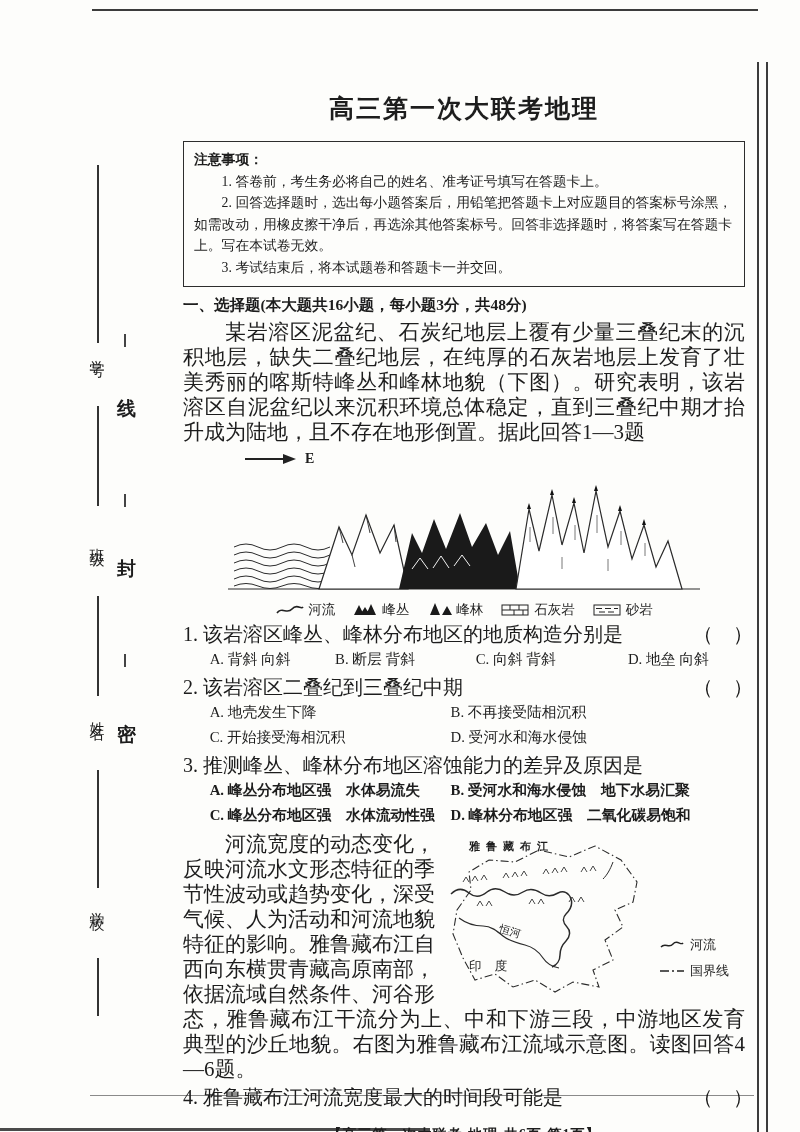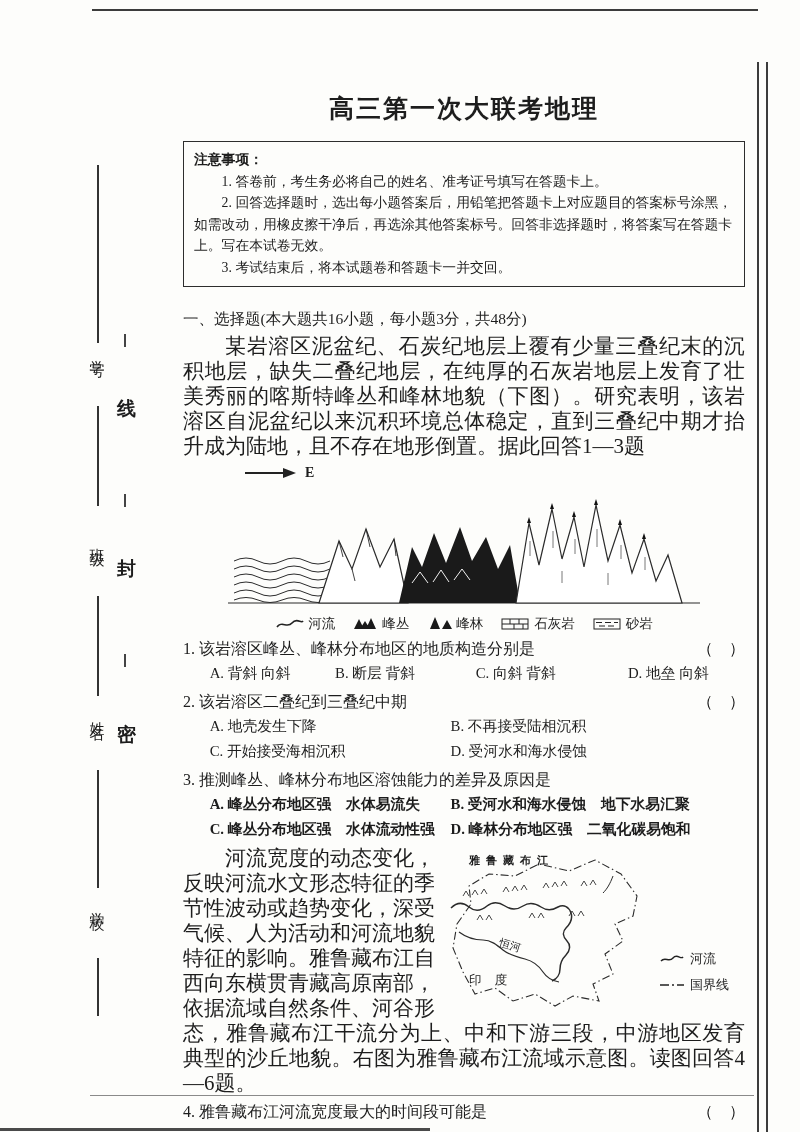--- a/index.html
+++ b/index.html
@@ -24,35 +24,35 @@
   .schar{position:absolute;left:117px;font-size:19px;font-weight:700;}
   .sdash{position:absolute;left:124px;width:2px;height:13px;background:#444;}
 
   
   .content{position:absolute;left:183px;top:0;width:562px;}
   h1.title{margin:92px 0 0 0;text-align:center;font-size:25px;font-weight:700;letter-spacing:2px;}
   .notice{border:1.6px solid #2d2d2d;margin-top:16px;padding:7px 10px 8px 10px;
           font-size:13.8px;line-height:21.5px;}
   .notice-head{font-weight:700;}
   .notice p{margin:0;text-indent:2em;}
-  h2.sec{margin:22px 0 2px 0;font-size:15.5px;font-weight:400;}
+  h2.sec{margin:8px 0 2px 0;font-size:15.5px;font-weight:700;}
   p.passage{margin:4px 0 0 0;text-indent:2em;line-height:25px;font-size:21px;text-align:justify;}
 
   
   figure.fig1{margin:6px 0 0 0;padding:0;text-align:center;}
   .fig-arrow{display:flex;align-items:center;gap:6px;margin-left:60px;height:16px;}
   .fig-arrow span{font-weight:700;font-size:14px;}
   .karst-svg{display:block;margin:0 auto;}
   .fig-legend{display:flex;justify-content:center;gap:18px;margin-top:2px;
               font-size:13.5px;align-items:center;}
   .fig-legend .li{display:flex;align-items:center;gap:3px;}
 
   
   .q{margin-top:3px;}
-  .stem-row{display:flex;line-height:25px;font-size:16px;}
+  .stem-row{display:flex;line-height:25px;font-size:20px;}
   .stem-row .stem{flex:1;}
   .stem-row .bracket{width:52px;text-align:right;}
   .opts4{display:grid;grid-template-columns:1.02fr 1.15fr 1.25fr 1fr;
          padding-left:1.8em;line-height:25px;font-size:14.8px;gap:6px;}
   .opts2{display:grid;grid-template-columns:45% 55%;
          padding-left:1.8em;line-height:25px;font-size:14.8px;}
   .opts-bold{font-weight:600;}
 
   
   .p2wrap{margin-top:4px;overflow:visible;}

